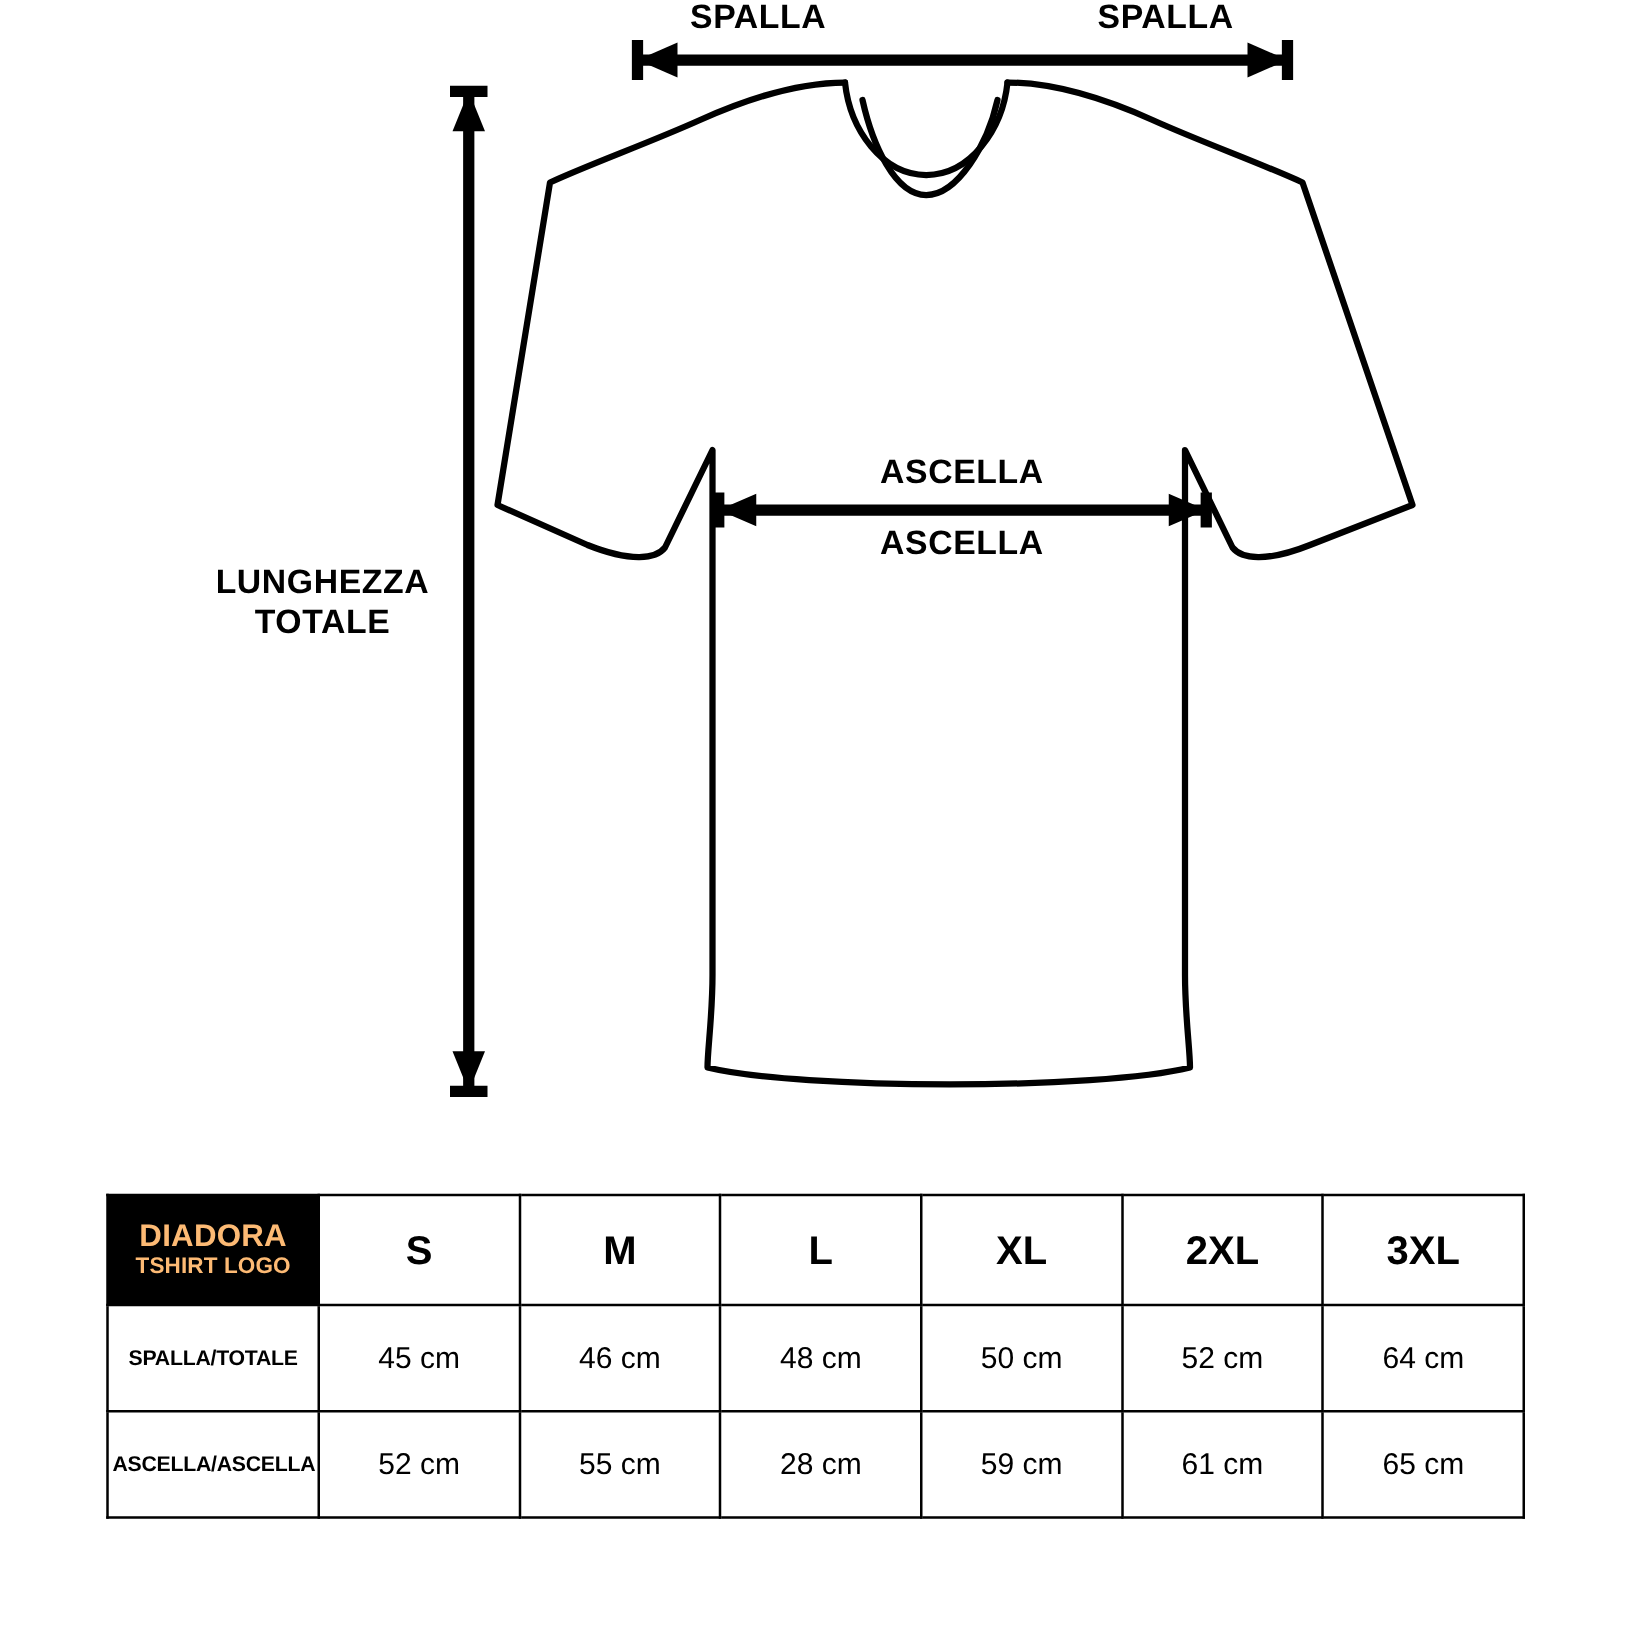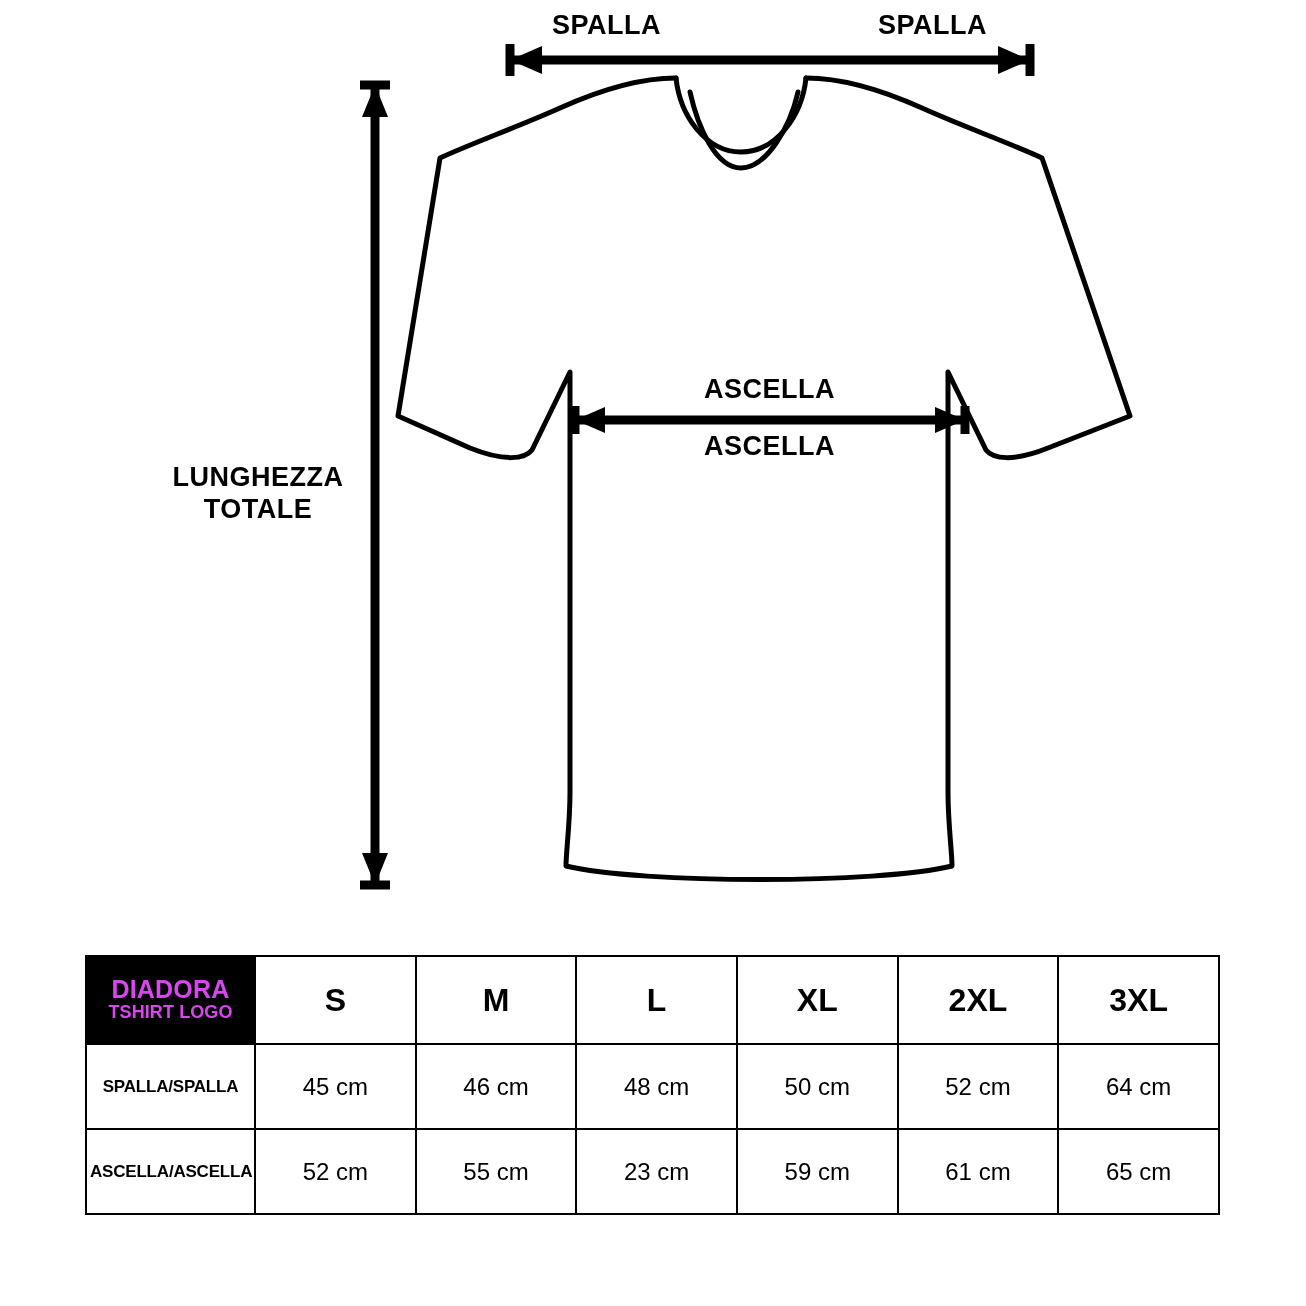--- a/index.html
+++ b/index.html
@@ -13,21 +13,21 @@
     position: relative;
     font-family: "Liberation Sans", sans-serif;
     color: #000000;
     overflow: hidden;
   }
 
   
   #diagram-area {
     position: absolute;
     left: 0;
-    top: 12px;
+    top: 0;
     width: 1306px;
     height: 940px;
   }
   #shirt-svg {
     position: absolute;
     left: 0;
     top: 0;
   }
 
   .label {
@@ -78,21 +78,21 @@
     border: 2px solid #000;
     text-align: center;
     vertical-align: middle;
     padding: 0;
   }
   #size-table tr { height: 85px; }
   #size-table tr.header-row { height: 88px; }
 
   .corner-cell {
     background: #000000;
-    color: #d946ef;
+    color: #fdba74;
     width: 155px;
     padding: 4px 6px !important;
   }
   .corner-brand {
     font-size: 25px;
     font-weight: bold;
     letter-spacing: 0.2px;
     line-height: 1;
   }
   .corner-sub {
@@ -197,31 +197,31 @@
           <div class="corner-sub">TSHIRT LOGO</div>
         </td>
         <td class="size-head">S</td>
         <td class="size-head">M</td>
         <td class="size-head">L</td>
         <td class="size-head">XL</td>
         <td class="size-head">2XL</td>
         <td class="size-head">3XL</td>
       </tr>
       <tr>
-        <td class="row-head">SPALLA/SPALLA</td>
+        <td class="row-head">SPALLA/TOTALE</td>
         <td class="value-cell">45 cm</td>
         <td class="value-cell">46 cm</td>
         <td class="value-cell">48 cm</td>
         <td class="value-cell">50 cm</td>
         <td class="value-cell">52 cm</td>
         <td class="value-cell">64 cm</td>
       </tr>
       <tr>
         <td class="row-head">ASCELLA/ASCELLA</td>
         <td class="value-cell">52 cm</td>
         <td class="value-cell">55 cm</td>
-        <td class="value-cell">23 cm</td>
+        <td class="value-cell">28 cm</td>
         <td class="value-cell">59 cm</td>
         <td class="value-cell">61 cm</td>
         <td class="value-cell">65 cm</td>
       </tr>
     </tbody>
 </table>
 
 </body></html>

